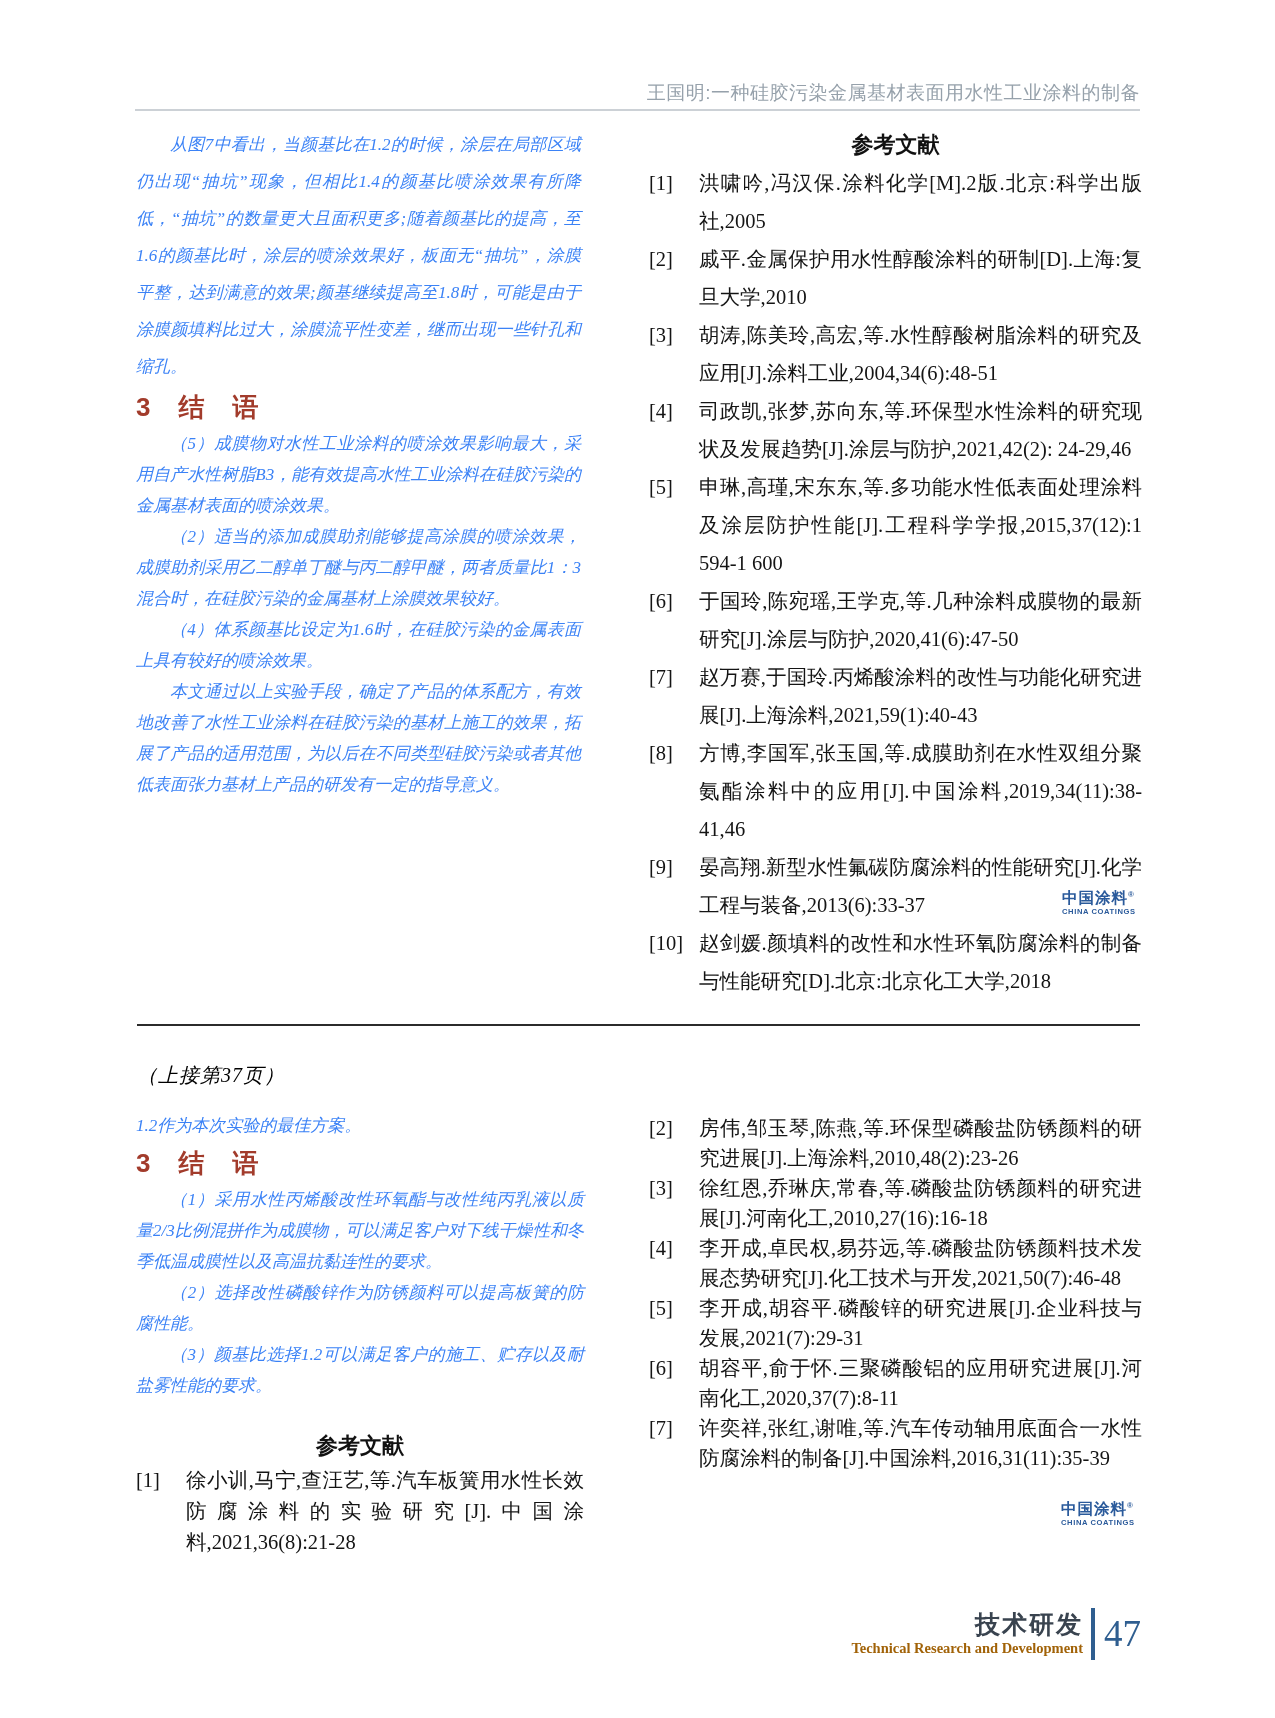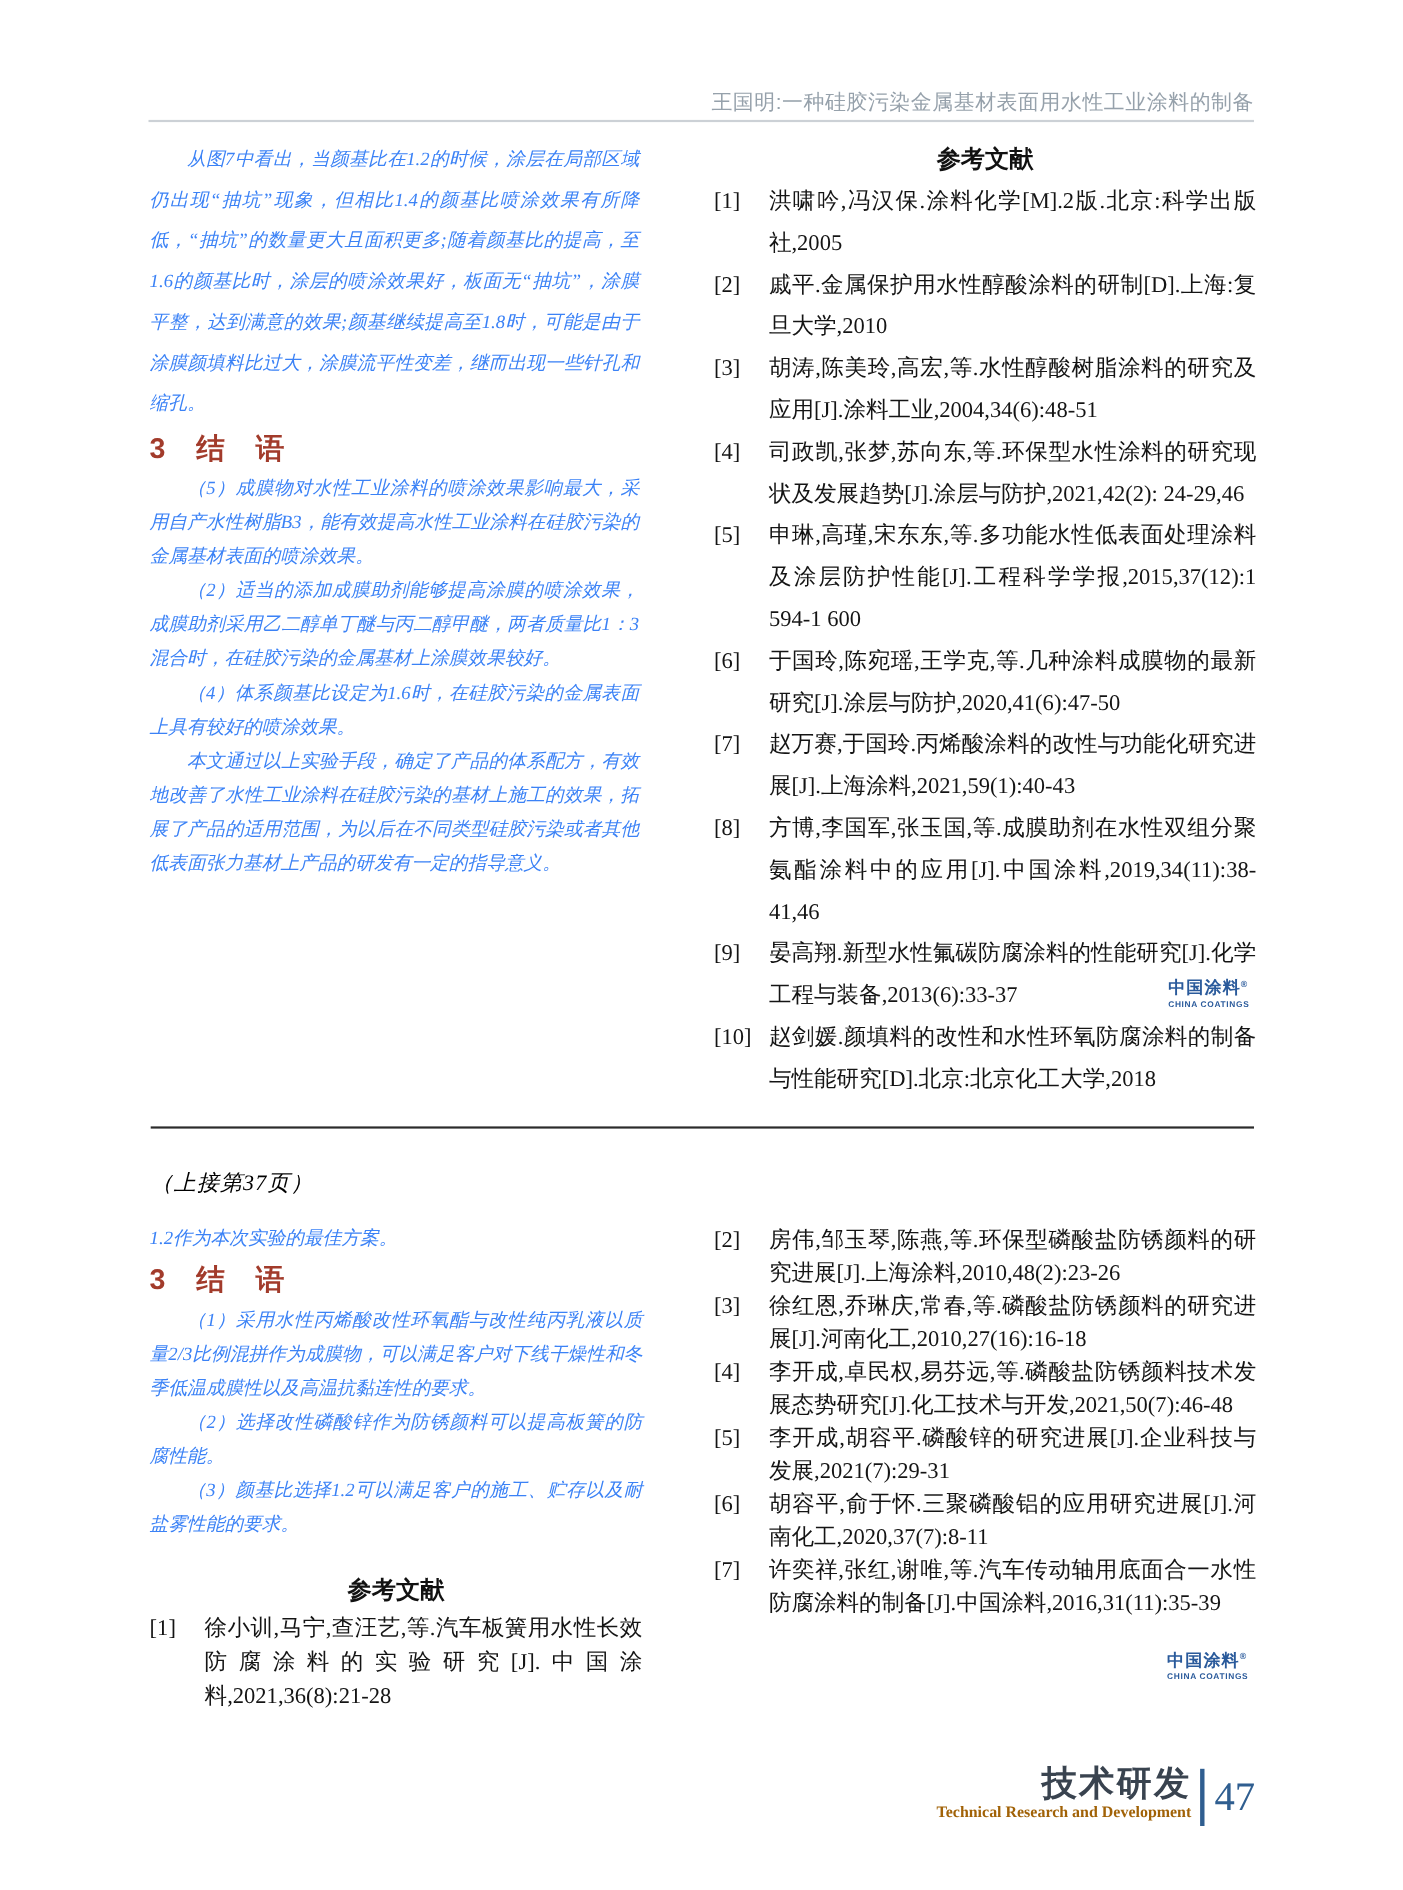--- a/index.html
+++ b/index.html
@@ -67,22 +67,22 @@
   .divider { position:absolute; left:137px; right:135px; top:1024px; border-top:2px solid #2b2b2b; }
   .continued-note {
     position:absolute; left:137px; top:1062px;
     font-style:italic; font-size:20px; color:#000000; letter-spacing:1px;
   }
 
   
   .footer { position:absolute; top:1608px; right:134px; display:flex; align-items:center; }
   .footer-labels { text-align:right; margin-right:8px; }
   .footer-cn {
-    font-family:Liberation Mono, monospace; font-weight:bold;
-    font-size:32px; color:#39434f; letter-spacing:2px; line-height:28px;
+    font-family:Liberation Sans, sans-serif; font-weight:bold;
+    font-size:25px; color:#39434f; letter-spacing:2px; line-height:28px;
   }
   .footer-en { font-size:14.5px; font-weight:bold; color:#a16207; line-height:20px; white-space:nowrap; }
   .footer-bar { width:4px; height:52px; background:var(--footer-blue,#2f5e90); margin-right:9px; }
   .footer-page { font-size:37px; color:var(--footer-blue,#2f5e90); line-height:52px; }
 </style>
 </head>
 <body>
 
 <div class="page">
 

